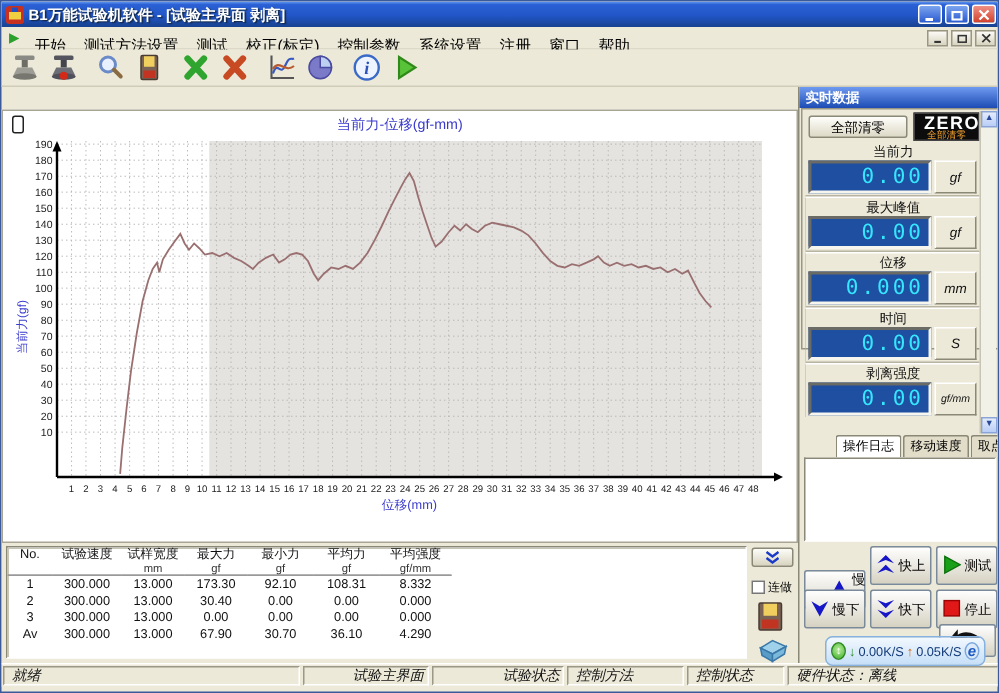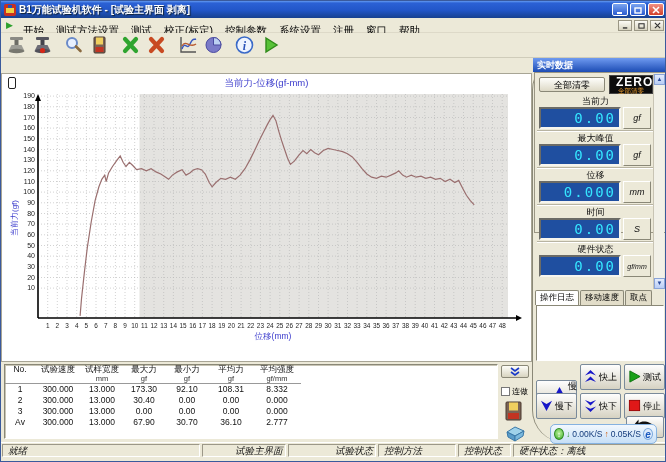--- a/index.html
+++ b/index.html
@@ -37,47 +37,47 @@
   table.dt{border-collapse:collapse;table-layout:fixed;font-size:8.5px;color:#111;}
   table.dt th{font-weight:normal;text-align:center;padding:0 1px;border-bottom:1px solid #999;line-height:8.5px;height:18px;}
   table.dt th .unit{font-size:7.5px;color:#333;}
   table.dt td{text-align:center;height:11px;padding:0 1px;line-height:11px;}
   .table-side{position:absolute;left:498px;top:0;width:33px;height:80px;}
   .collapse-btn{position:absolute;left:2px;top:3px;width:28px;height:13px;border:1px solid #8a8877;border-radius:2px;background:linear-gradient(180deg,#fdfdf8,#d8d4c0);display:flex;align-items:center;justify-content:center;}
   .chk-row{position:absolute;left:2px;top:24px;display:flex;align-items:center;gap:2px;font-size:8px;}
   .chk{width:9px;height:9px;background:#fff;border:1px solid #777;}
   .side-icon{position:absolute;left:4px;}
   
-  .right-panel{position:absolute;left:531px;top:57px;width:135px;height:384px;background:#ece9d8;border-left:1px solid #8a8877;border-radius:32px;}
+  .right-panel{position:absolute;left:531px;top:57px;width:135px;height:384px;background:#ece9d8;border-left:1px solid #8a8877;}
   .rp-header{position:absolute;left:0;top:0;width:134px;height:14px;background:linear-gradient(180deg,#6f9af0,#1c4cb4);color:#fff;font-size:9px;font-weight:bold;line-height:14px;padding-left:4px;}
   .rp-body{position:absolute;left:1px;top:14px;width:132px;height:161px;border:1px solid #9a9684;background:#ece9d8;}
   .zero-btn{position:absolute;left:4px;top:4px;width:66px;height:15px;border:1px solid #8a8877;border-radius:2px;background:linear-gradient(180deg,#fefefb,#ddd9c6);font-size:9px;text-align:center;line-height:13px;}
   .zero-black{position:absolute;left:74px;top:2px;width:44px;height:19px;background:#0c0c0c;border:1px solid #444;color:#fff;text-align:center;}
   .zero-black .l1{font-size:12px;font-weight:bold;letter-spacing:1px;line-height:10px;display:block;}
   .zero-black .l2{font-size:6.5px;color:#f0a030;line-height:7px;display:block;}
   .rp-scroll{position:absolute;right:1px;top:1px;width:11px;height:215px;background:#f2f1e8;border-left:1px solid #c8c4b4;}
   .sb-btn{position:absolute;left:0;width:11px;height:11px;background:linear-gradient(180deg,#e3ecfd,#b9cdf5);border:1px solid #8aa4d8;color:#2a4a9a;font-size:6px;line-height:9px;text-align:center;}
   .readouts{position:absolute;left:2px;top:22px;width:117px;}
   .readout{border-top:1px solid #fff;box-shadow:0 -1px 0 #b8b4a2;padding:0 0 2px 0;}
   .readout:first-child{border-top:none;box-shadow:none;}
   .readout-label{text-align:center;font-size:9px;height:12px;line-height:12px;color:#111;}
   .lcd-row{display:flex;align-items:center;padding-left:2px;}
   .lcd{width:82px;height:22px;background:#1f4fa0;border:2px solid;border-color:#6b6b66 #f6f5ee #f6f5ee #6b6b66;color:#35e6ff;font-family:"DejaVu Sans Mono",monospace;font-size:14px;line-height:18px;text-align:right;padding-right:3px;letter-spacing:2px;}
   .unit-box{width:28px;height:22px;margin-left:2px;background:#ece9d8;border:1px solid;border-color:#fff #8a8877 #8a8877 #fff;font-size:9px;font-style:italic;display:flex;align-items:center;justify-content:center;color:#111;}
   .unit-box.small{font-size:7px;}
   .ptabs{position:absolute;left:2px;top:233px;height:14px;display:flex;align-items:flex-end;}
   .ptab{font-size:8.5px;padding:1px 4px;margin-right:1px;border:1px solid #8a8877;border-bottom:none;border-radius:2px 2px 0 0;background:#e2ddc9;white-space:nowrap;}
-  .ptab.active{background:#fff;}
+  .ptab.active{background:#fff;margin-left:22px;}
   .log-box{position:absolute;left:3px;top:247px;width:128px;height:56px;background:#fff;border:1px solid;border-color:#8a8877 #fff #fff #8a8877;}
   .jog{position:absolute;width:41px;height:26px;background:linear-gradient(180deg,#fefefe,#d6d2c2);border:1px solid #7a8a9a;border-radius:2px;display:flex;align-items:center;justify-content:center;gap:2px;font-size:9px;padding:0;}
   .partial-btn{position:absolute;left:93px;top:358px;width:38px;height:22px;background:linear-gradient(180deg,#fefefe,#d6d2c2);border:1px solid #7a8a9a;border-radius:2px;display:flex;align-items:flex-start;justify-content:center;overflow:hidden;}
   
   .statusbar{position:absolute;left:0;top:441px;width:666px;height:16px;background:#ece9d8;border-top:1px solid #fff;display:flex;align-items:center;font-size:9.5px;color:#111;font-style:italic;}
   .status-cell{height:13px;line-height:12px;margin:0 1px;padding:0 5px;border:1px solid;border-color:#9c9888 #fff #fff #9c9888;white-space:nowrap;overflow:hidden;}
-  .sc1{width:198px;}.sc2{width:84px;padding-left:32px;}.sc3{width:88px;padding-left:46px;}.sc4{width:78px;}.sc5{width:53px;}.sc6{flex:1;}
+  .sc1{width:198px;}.sc2{width:84px;padding-left:32px;}.sc3{width:88px;padding-left:46px;}.sc4{width:78px;}.sc5{width:65px;}.sc6{flex:1;}
   
   .net-widget{position:absolute;left:549px;top:423px;width:107px;height:20px;background:linear-gradient(180deg,#f2f8fe,#c6dff7);border:1px solid #85b2e0;border-radius:5px;display:flex;align-items:center;gap:2px;padding:0 3px;font-size:8.5px;color:#123a7a;z-index:60;}
   .orb{width:12px;height:12px;border-radius:50%;background:radial-gradient(circle at 4px 4px,#b8f09a,#3fae2a);border:1px solid #2d8a1e;color:#fff;font-size:7px;line-height:11px;text-align:center;}
   .e-icon{width:12px;height:12px;border-radius:50%;background:#ddeafa;border:1px solid #7aa8dc;color:#1a5ac0;font-size:10px;font-weight:bold;font-style:italic;line-height:11px;text-align:center;}
   .dn{color:#1f8a1f;font-weight:bold;}
   .up{color:#d06010;font-weight:bold;}
 </style>
 </head>
 <body>
 
@@ -419,21 +419,21 @@
               <td>0.00</td>
               <td>0.000</td>
             </tr>
             <tr>
               <td>Av</td>
               <td>300.000</td>
               <td>13.000</td>
               <td>67.90</td>
               <td>30.70</td>
               <td>36.10</td>
-              <td>2.777</td>
+              <td>4.290</td>
             </tr>
           </tbody>
       </table>
     </div>
     <div class="table-side">
       <span class="collapse-btn">
         <svg width="12" height="9" viewBox="0 0 12 9">
             <path d="M2 1 L6 4 L10 1" fill="none" stroke="#1a3ac8" stroke-width="1.6"></path>
             <path d="M2 5 L6 8 L10 5" fill="none" stroke="#1a3ac8" stroke-width="1.6"></path>
           </svg>
@@ -490,21 +490,21 @@
             </div>
           </div>
           <div class="readout">
             <div class="readout-label">时间</div>
             <div class="lcd-row">
               <div class="lcd">0.00</div>
               <div class="unit-box">S</div>
             </div>
           </div>
           <div class="readout">
-            <div class="readout-label">硬件状态</div>
+            <div class="readout-label">剥离强度</div>
             <div class="lcd-row">
               <div class="lcd">0.00</div>
               <div class="unit-box small">gf/mm</div>
             </div>
           </div>
         </div>
       <div class="rp-scroll">
         <span class="sb-btn" style="top:0;">▲</span>
         <span class="sb-btn" style="bottom:0;top:auto;">▼</span>
       </div>

